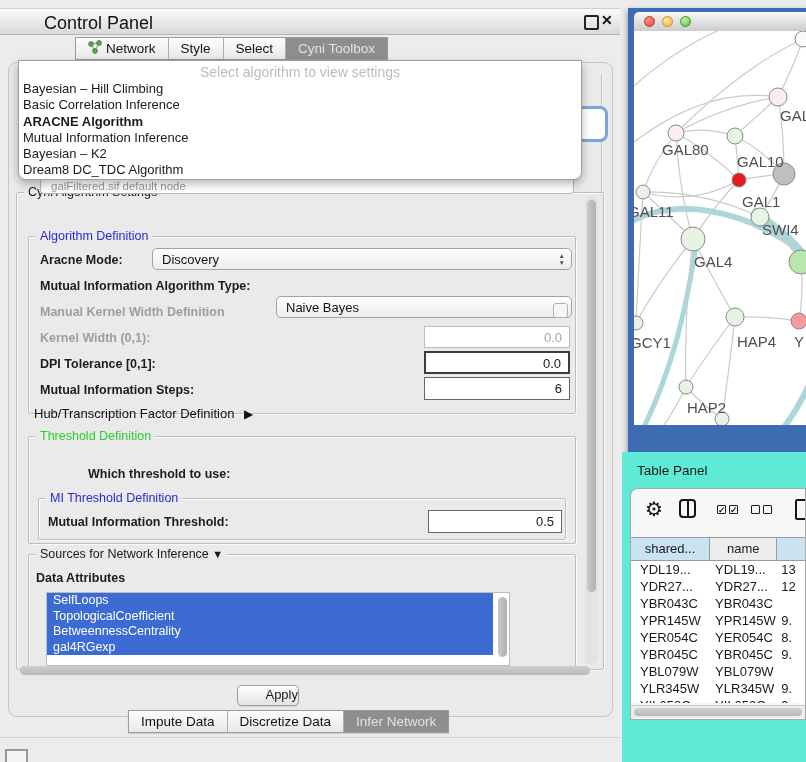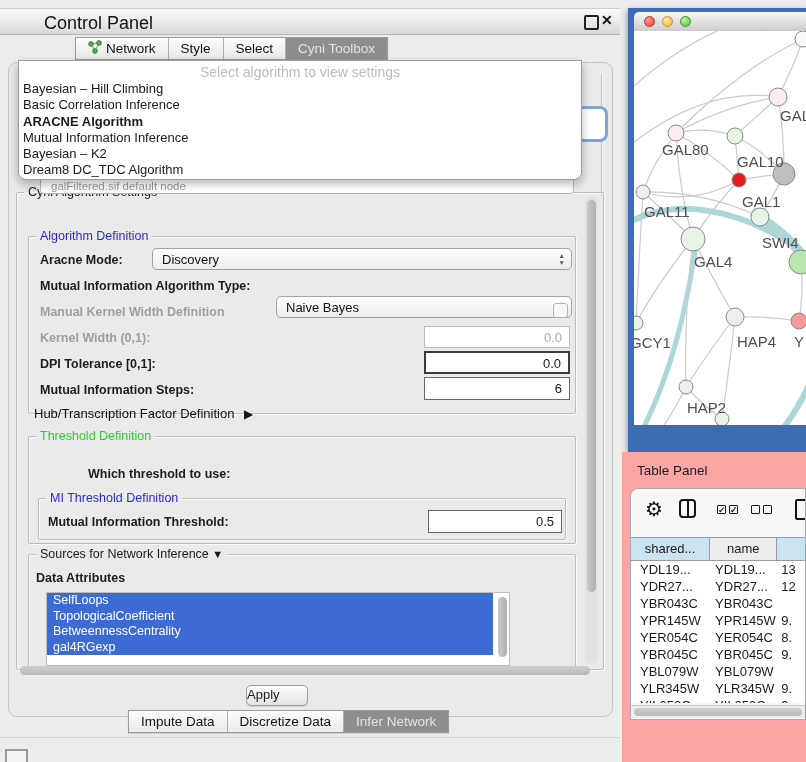--- a/index.html
+++ b/index.html
@@ -74,21 +74,21 @@
 
   
   #attr-list{left:46px;top:584px;width:462px;height:72px;background:#fff;
     border:1px solid #bdbdbd;overflow:hidden;}
   .attr-item{width:446px;height:15.5px;background:var(--selection_blue);color:#fff;
     font-size:12.5px;line-height:15.5px;padding-left:6px;box-sizing:border-box;white-space:nowrap;}
   .vthumb{background:linear-gradient(90deg,#c9c9c9,#b1b1b1);border-radius:5px;}
   .hthumb{background:linear-gradient(#cfcfcf,#b8b8b8);border-radius:5px;}
 
   .btn{border:1px solid #9d9d9d;border-radius:5px;background:linear-gradient(#fefefe,#e3e3e3);
-    font-size:13px;text-align:left;line-height:18px;box-shadow:0 1px 1px rgba(0,0,0,.12);margin-left:9px;}
+    font-size:13px;text-align:right;line-height:18px;box-shadow:0 1px 1px rgba(0,0,0,.12);}
 
   
   #netwin{left:628px;top:8px;width:178px;height:444px;background:var(--window_frame_blue);
     box-shadow:0 3px 6px rgba(10,25,60,.5);}
   #net-titlebar{left:6px;top:4px;width:172px;height:19px;
     background:linear-gradient(#f7f7f7,#cccccc);border-bottom:1px solid #999;
     border-radius:5px 0 0 0;}
   .tl{position:absolute;top:4px;width:11px;height:11px;border-radius:50%;box-sizing:border-box;}
   .tl.red{left:10px;background:radial-gradient(circle at 35% 30%,#ff9a92,#ec3e32);border:1px solid #c13127;}
   .tl.yel{left:28px;background:radial-gradient(circle at 35% 30%,#ffe6a8,#f6b02d);border:1px solid #cf8f1e;}
@@ -100,21 +100,21 @@
   circle.node{stroke:#8a8a8a;stroke-width:1;}
   .n-palegreen{fill:var(--node_pale_green);}
   .n-palepink{fill:var(--node_pale_pink);}
   .n-red{fill:var(--node_red);stroke:#a11 ;}
   .n-gray{fill:var(--node_gray);}
   .n-green{fill:var(--node_green);}
   .n-salmon{fill:var(--node_salmon);}
   .n-white{fill:var(--node_white);}
 
   
-  #tp-region{left:622px;top:452px;width:184px;height:310px;background:#fca5a5;}
+  #tp-region{left:622px;top:452px;width:184px;height:310px;background:#5eead4;}
   #tp-title{left:15px;top:11px;font-size:13.5px;color:#1a1a1a;}
   #tp-box{left:8px;top:36px;width:176px;height:232px;background:#f7f7f7;
     border:1px solid #a8a8a8;border-radius:8px 0 0 0;overflow:hidden;box-sizing:border-box;}
   .ticon{color:#141414;}
   .colicon{width:17px;height:19px;border:2px solid #141414;border-radius:4px;box-sizing:border-box;position:relative;}
   .colicon:after{content:"";position:absolute;left:50%;top:0;width:2px;height:100%;background:#141414;transform:translateX(-50%);}
   .cbx{width:9px;height:9px;border:1.6px solid #1a1a1a;border-radius:1px;display:inline-block;
     font-size:9px;line-height:8px;text-align:center;color:#1a1a1a;font-weight:bold;box-sizing:border-box;}
   .docicon{width:16px;height:21px;border:2px solid #141414;border-radius:2px 6px 2px 2px;box-sizing:border-box;}
   .th-row{display:flex;border-top:1px solid #9b9b9b;border-bottom:1px solid #9b9b9b;height:24px;box-sizing:border-box;}
@@ -329,22 +329,22 @@
         <circle class="node n-palegreen" cx="2" cy="292" r="7"></circle>
         <circle class="node n-palegreen" cx="101" cy="286" r="9"></circle>
         <circle class="node n-salmon" cx="165" cy="290" r="8"></circle>
         <circle class="node n-palegreen" cx="52" cy="356" r="7"></circle>
         <circle class="node n-palegreen" cx="88" cy="388" r="7"></circle>
       </svg>
       <span class="nlabel" style="left:146px;top:76px;">GAL</span>
       <span class="nlabel" style="left:28px;top:110px;">GAL80</span>
       <span class="nlabel" style="left:103px;top:122px;">GAL10</span>
       <span class="nlabel" style="left:108px;top:162px;">GAL1</span>
-      <span class="nlabel" style="left:-6px;top:172px;padding-left:16px;">GAL11</span>
-      <span class="nlabel" style="left:128px;top:203px;">SWI4</span>
+      <span class="nlabel" style="left:-6px;top:172px;">GAL11</span>
+      <span class="nlabel" style="left:128px;top:190px;">SWI4</span>
       <span class="nlabel" style="left:60px;top:222px;">GAL4</span>
       <span class="nlabel" style="left:-4px;top:303px;">GCY1</span>
       <span class="nlabel" style="left:103px;top:302px;">HAP4</span>
       <span class="nlabel" style="left:160px;top:302px;">Y</span>
       <span class="nlabel" style="left:53px;top:368px;">HAP2</span>
     </div>
   </div>
 
   <div id="tp-region" class="abs">
     <div id="tp-title" class="abs">Table Panel</div>

